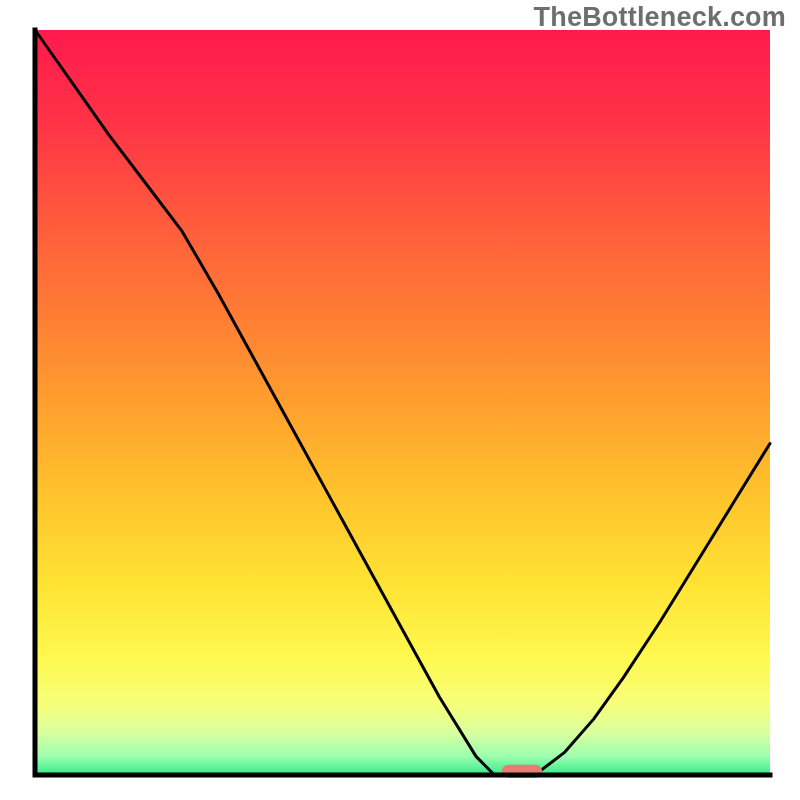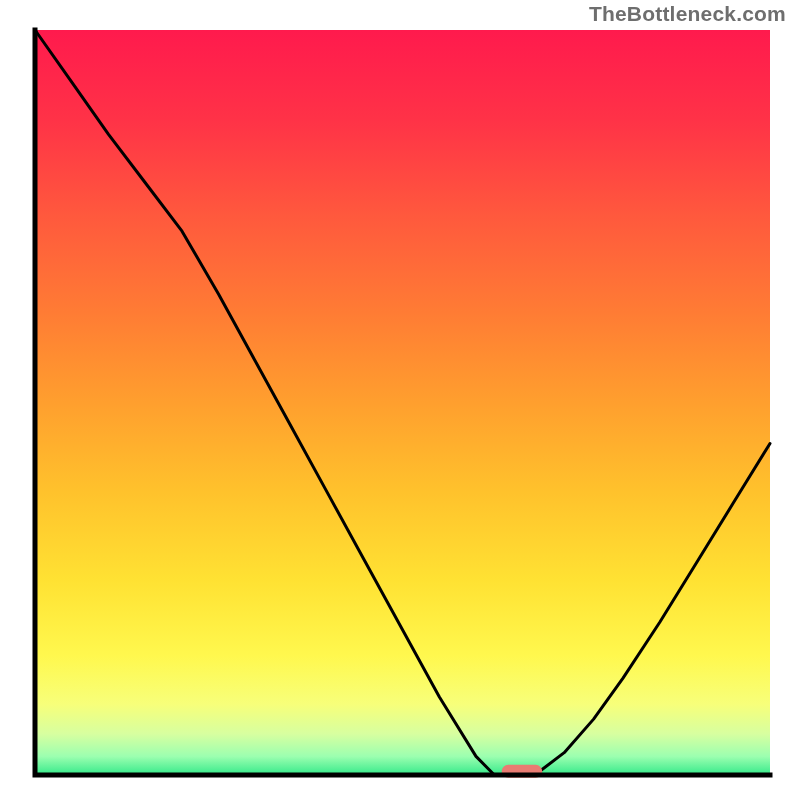--- a/index.html
+++ b/index.html
@@ -13,21 +13,21 @@
   .chart-wrap {
     position: relative;
     width: 800px;
     height: 800px;
   }
   .watermark {
     position: absolute;
     top: 2px;
     right: 14px;
     font-family: Arial, Helvetica, sans-serif;
-    font-size: 21px;
+    font-size: 27px;
     font-weight: 600;
     color: #6e6e6e;
     letter-spacing: 0.2px;
   }
   svg.chart {
     position: absolute;
     top: 0;
     left: 0;
   }
 </style>

